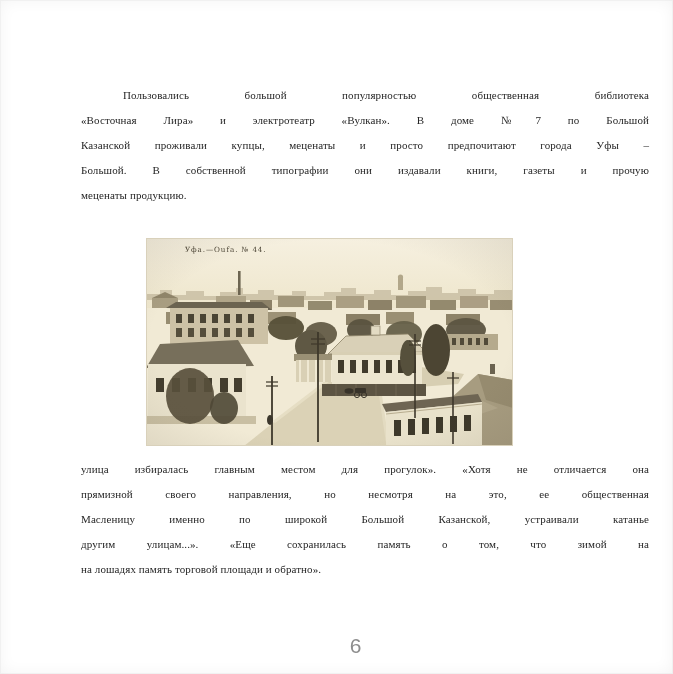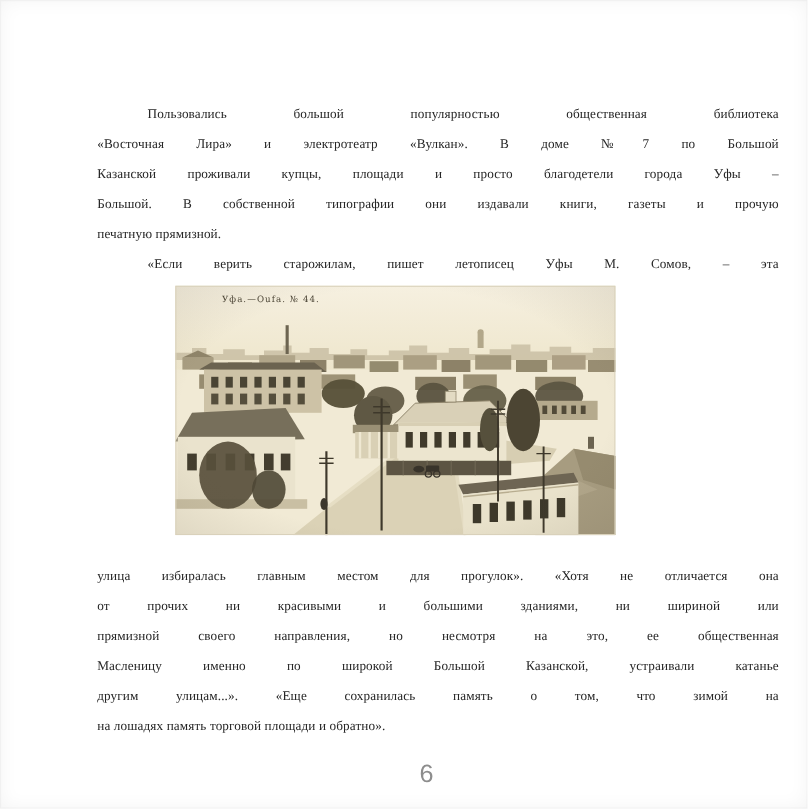--- a/index.html
+++ b/index.html
@@ -11,21 +11,21 @@
   .page{
     position:relative;width:673px;height:674px;
     background:#ffffff;overflow:hidden;
     box-shadow:inset 0 0 16px rgba(0,0,0,0.05), inset 0 0 0 1px rgba(0,0,0,0.03);
   }
   .textblock{
     position:absolute;left:53px;width:568px;
     font-size:11px;color:#262626;margin-left:28px;
   }
   .tb-upper{top:83px;}
-  .tb-lower{top:468px;font-family:Liberation Serif, serif;}
+  .tb-lower{top:457px;font-family:Liberation Serif, serif;}
   .line{
     height:25px;line-height:25px;
     text-align:justify;
     text-align-last:justify;
     letter-spacing:0.1px;
     white-space:normal;overflow:visible;
   }
   .line.indent{padding-left:42px;}
   .line.last{text-align-last:left;}
   .postcard{
@@ -42,26 +42,23 @@
 </style>
 </head>
 <body>
 
 <div class="page">
 
   <div class="textblock tb-upper">
     <div class="para">
       <div class="line indent">Пользовались большой популярностью общественная библиотека</div>
       <div class="line">«Восточная Лира» и электротеатр «Вулкан». В доме №7 по Большой</div>
-      <div class="line">Казанской проживали купцы, площади и просто благодетели города Уфы –</div>
+      <div class="line">Казанской проживали купцы, меценаты и просто предпочитают города Уфы –</div>
       <div class="line">Большой. В собственной типографии они издавали книги, газеты и прочую</div>
-      <div class="line last">печатную прямизной.</div>
-    </div>
-    <div class="para">
-      <div class="line indent">«Если верить старожилам, пишет летописец Уфы М. Сомов, – эта</div>
+      <div class="line last">меценаты продукцию.</div>
     </div>
   </div>
 
   <figure class="postcard">
     <svg viewBox="0 0 367 208" width="367" height="208" role="img">
       <defs>
         <linearGradient id="skyGrad" x1="0" y1="0" x2="0" y2="1">
           <stop offset="0" stop-color="#f6f0e0"></stop>
           <stop offset="1" stop-color="#eee6cc"></stop>
         </linearGradient>
@@ -236,21 +233,20 @@
       <text x="39" y="14" font-size="7.2" letter-spacing="0.9" fill="#4b4435" font-family="DejaVu Serif, serif">Уфа.—Oufa.  № 44.</text>
 
       <rect width="367" height="208" fill="url(#vign)"></rect>
       <rect x="0.5" y="0.5" width="366" height="207" fill="none" stroke="#d9d1bb"></rect>
     </svg>
   </figure>
 
   <div class="textblock tb-lower">
     <div class="para">
       <div class="line">улица избиралась главным местом для прогулок». «Хотя не отличается она</div>
-      <div class="line">от прочих ни красивыми и большими зданиями, ни шириной или</div>
       <div class="line">прямизной своего направления, но несмотря на это, ее общественная</div>
       <div class="line">Масленицу именно по широкой Большой Казанской, устраивали катанье</div>
       <div class="line">другим улицам...». «Еще сохранилась память о том, что зимой на</div>
       <div class="line last">на лошадях память торговой площади и обратно».</div>
     </div>
   </div>
 
   <div class="folio">6</div>
 
 </div>

